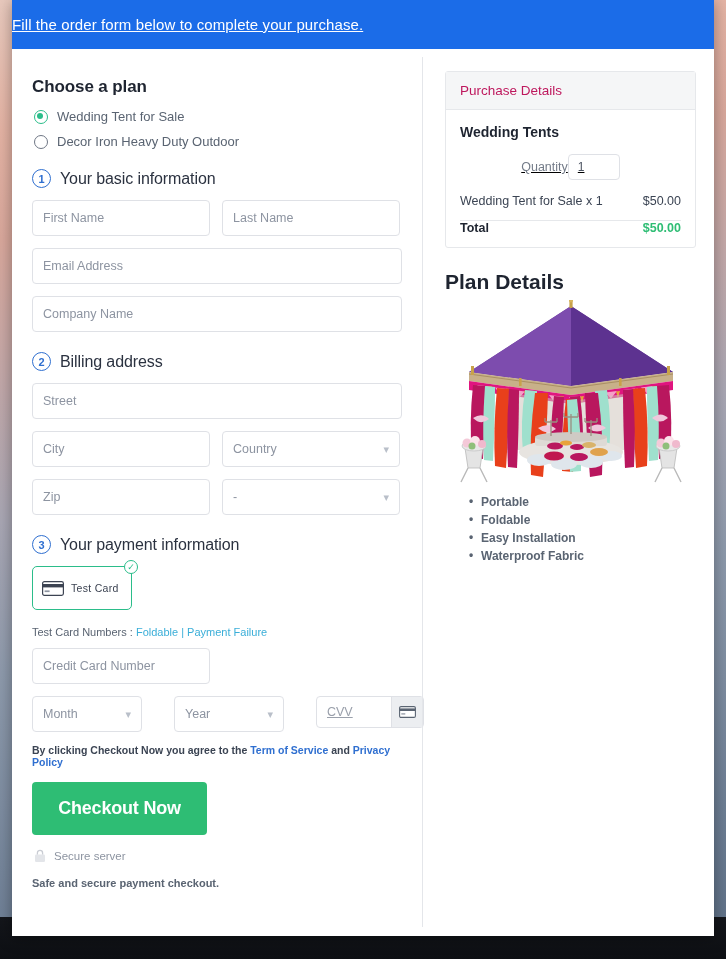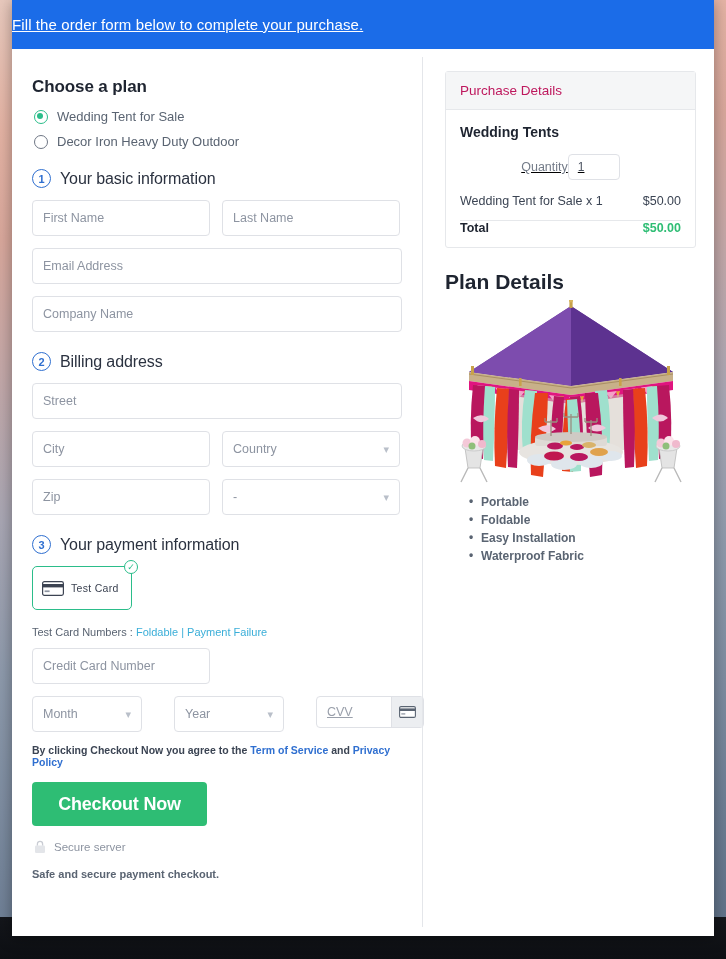--- a/index.html
+++ b/index.html
@@ -112,21 +112,21 @@
   .cvv-input{ flex:1; display:flex;align-items:center; padding:0 10px; font-size:12.5px; color:#9aa0ab;text-decoration:underline; }
   .cvv-btn{
     width:32px; background:#eceef1; border-left:1px solid #dfe1e6;
     display:flex;align-items:center;justify-content:center;
   }
 
   .terms{ font-size:10.5px; color:#3b4453; font-weight:bold; margin:6px 0 14px 0; }
   .terms a{ color:#2f6fd0; text-decoration:none; }
 
   .checkout-btn{
-    width:175px;height:44px; background:#2ebd74; border:none; border-radius:4px;
+    width:175px;height:53px; background:#2ebd74; border:none; border-radius:4px;
     color:#fff; font-size:18px; font-weight:bold; letter-spacing:-.2px;
     display:flex;align-items:center;justify-content:center; cursor:pointer;
   }
   .secure{ display:flex; align-items:center; gap:8px; margin:14px 0 0 2px; }
   .secure-text{ font-size:11.5px; color:#8d94a1; }
   .safe-text{ font-size:11px; color:#5a6472; font-weight:bold; margin-top:14px; }
 
   
   .panel{ border:1px solid #e6e8eb; border-radius:3px; }
   .panel-head{

